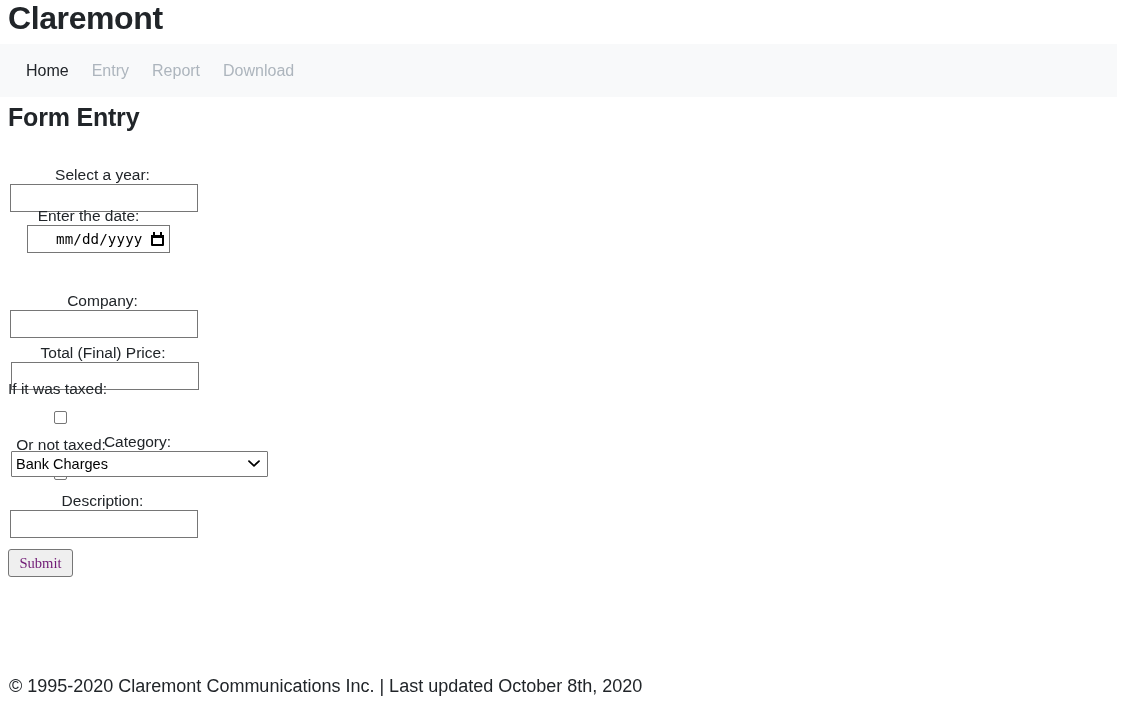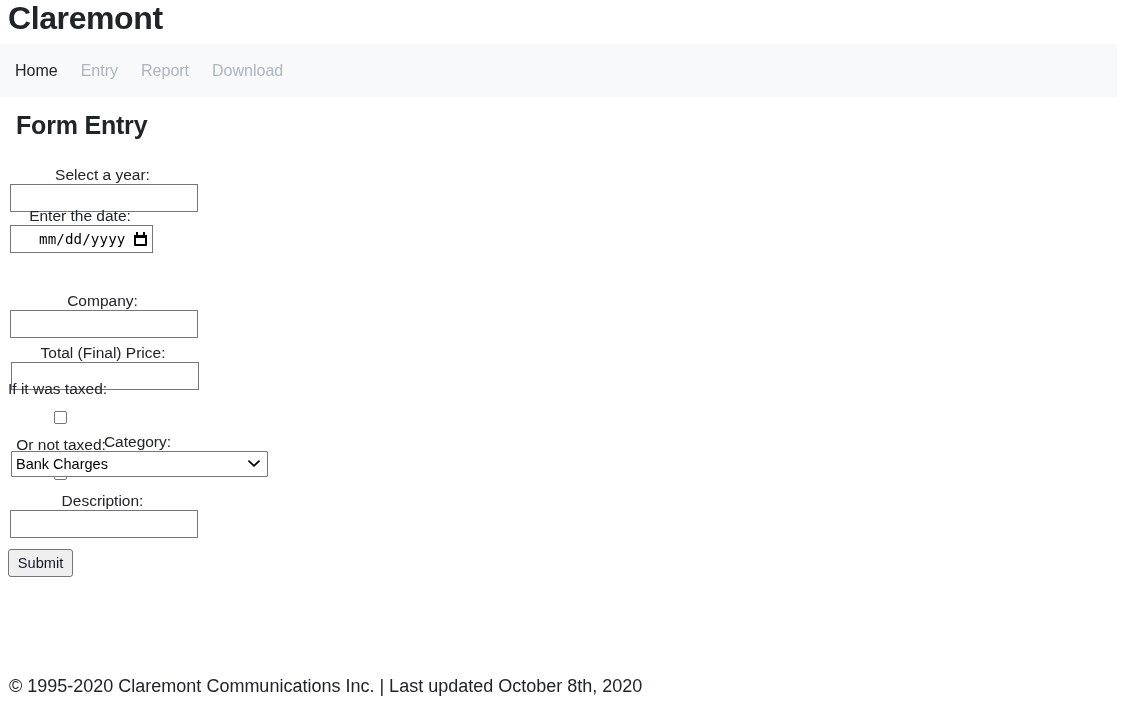--- a/index.html
+++ b/index.html
@@ -35,21 +35,21 @@
     position: absolute;
     left: 0;
     top: 44px;
     width: 1117px;
     height: 53px;
     background: #f8f9fa;
     box-sizing: border-box;
   }
   .nav-list {
     position: absolute;
-    left: 15px;
+    left: 26px;
     top: 0;
     height: 53px;
     display: flex;
     align-items: center;
     gap: 0;
     list-style: none;
     margin: 0;
     padding: 0;
   }
   .nav-item {
@@ -68,21 +68,21 @@
   .nav-item.link {
     color: #adb5bd;
     text-decoration: none;
   }
 
   
   .page-heading {
     position: absolute;
     left: 8px;
     top: 102px;
-    margin: 8px;
+    margin: 0;
     font-size: 25px;
     line-height: 30px;
     font-weight: bold;
     color: #212529;
     letter-spacing: -0.2px;
   }
 
   
   .form-area {
     position: absolute;
@@ -225,23 +225,23 @@
   .submit-btn {
     box-sizing: border-box;
     position: absolute;
     left: 8px;
     top: 549px;
     width: 65px;
     height: 28px;
     background: #efefef;
     border: 1px solid #767676;
     border-radius: 3px;
-    font-family: Liberation Sans, sans-serif;
+    font-family: Liberation Serif, serif;
     font-size: 14.6px;
-    color: #0f172a;
+    color: #701a75;
     line-height: 18px;
     cursor: pointer;
     padding: 0;
   }
 
   
   .footer {
     position: absolute;
     left: 9px;
     top: 676px;
@@ -269,21 +269,21 @@
 
 <div class="form-area">
 
   <div class="field-row" style="left:0px; top:5px;">
     <span class="field-label">Select a year:</span>
     <input class="text-box" type="text" style="margin-left: 2px;" placeholder="">
   </div>
 
   <div class="field-row" style="left:0px; top:46px;">
     <span class="field-label">Enter the date:</span>
-    <div class="date-wrap" style="margin-left:2px;padding-left:28px;">
+    <div class="date-wrap" style="margin-left:19px;padding-left:28px;">
       <span class="date-placeholder">mm/dd/yyyy</span>
       <span class="cal-icon">
         <span class="cal-peg-l"></span>
         <span class="cal-peg-r"></span>
         <span class="cal-body"></span>
         <span class="cal-top"></span>
       </span>
     </div>
   </div>
 

